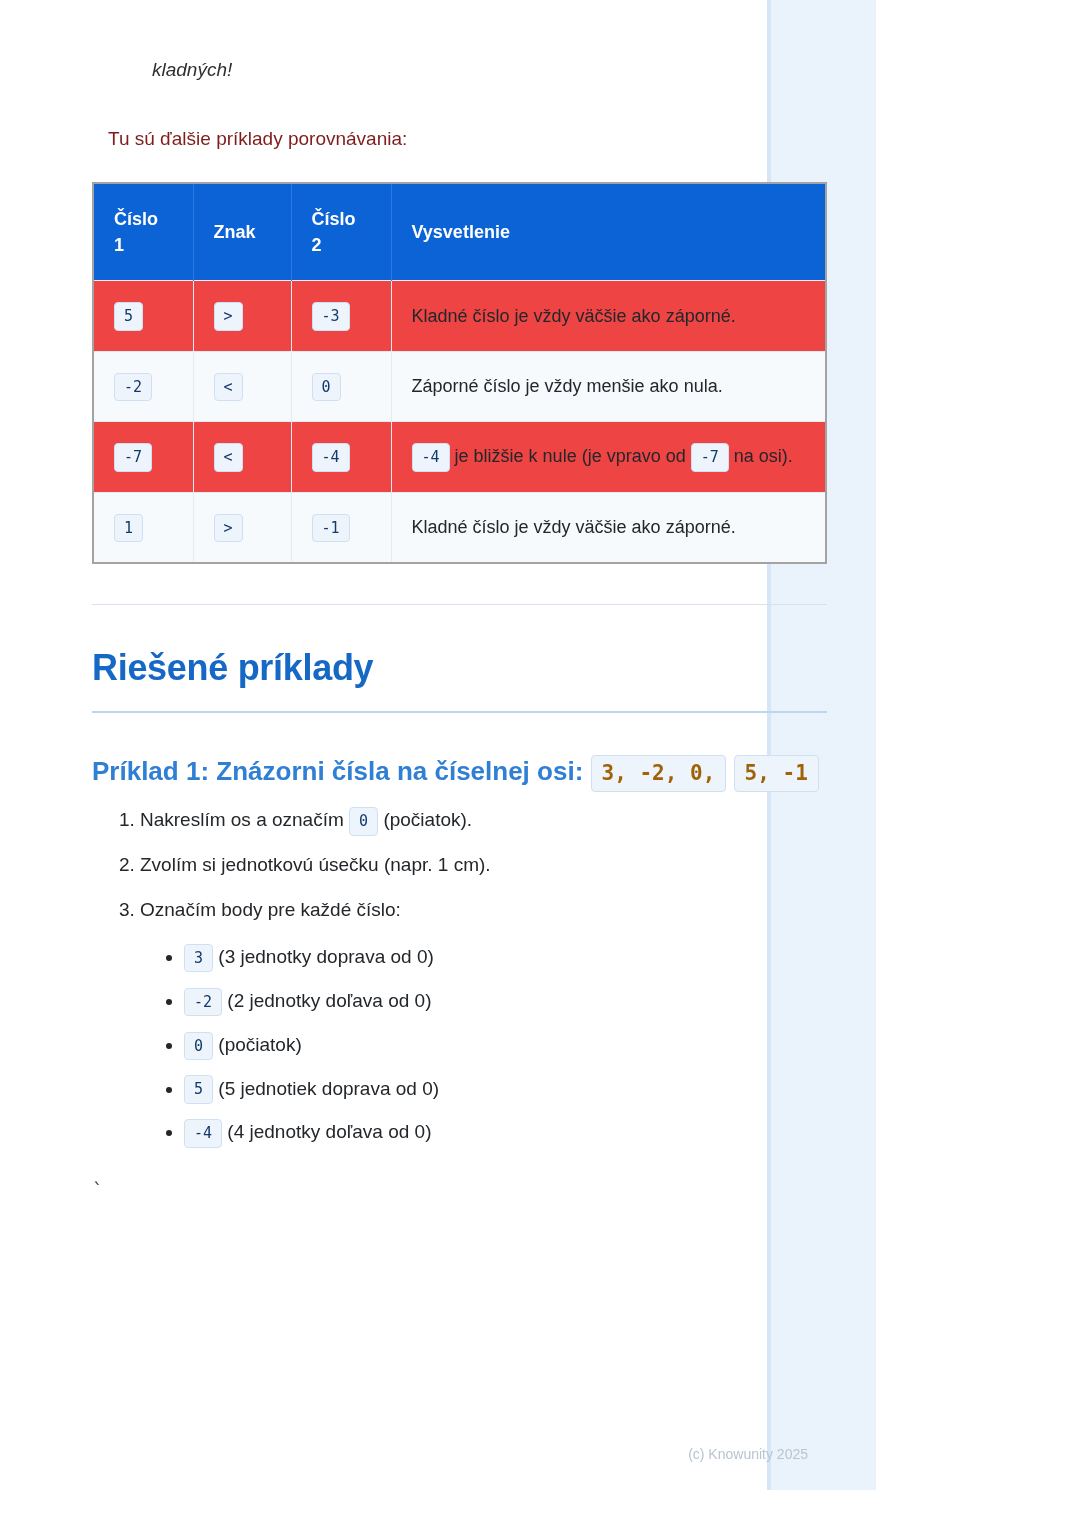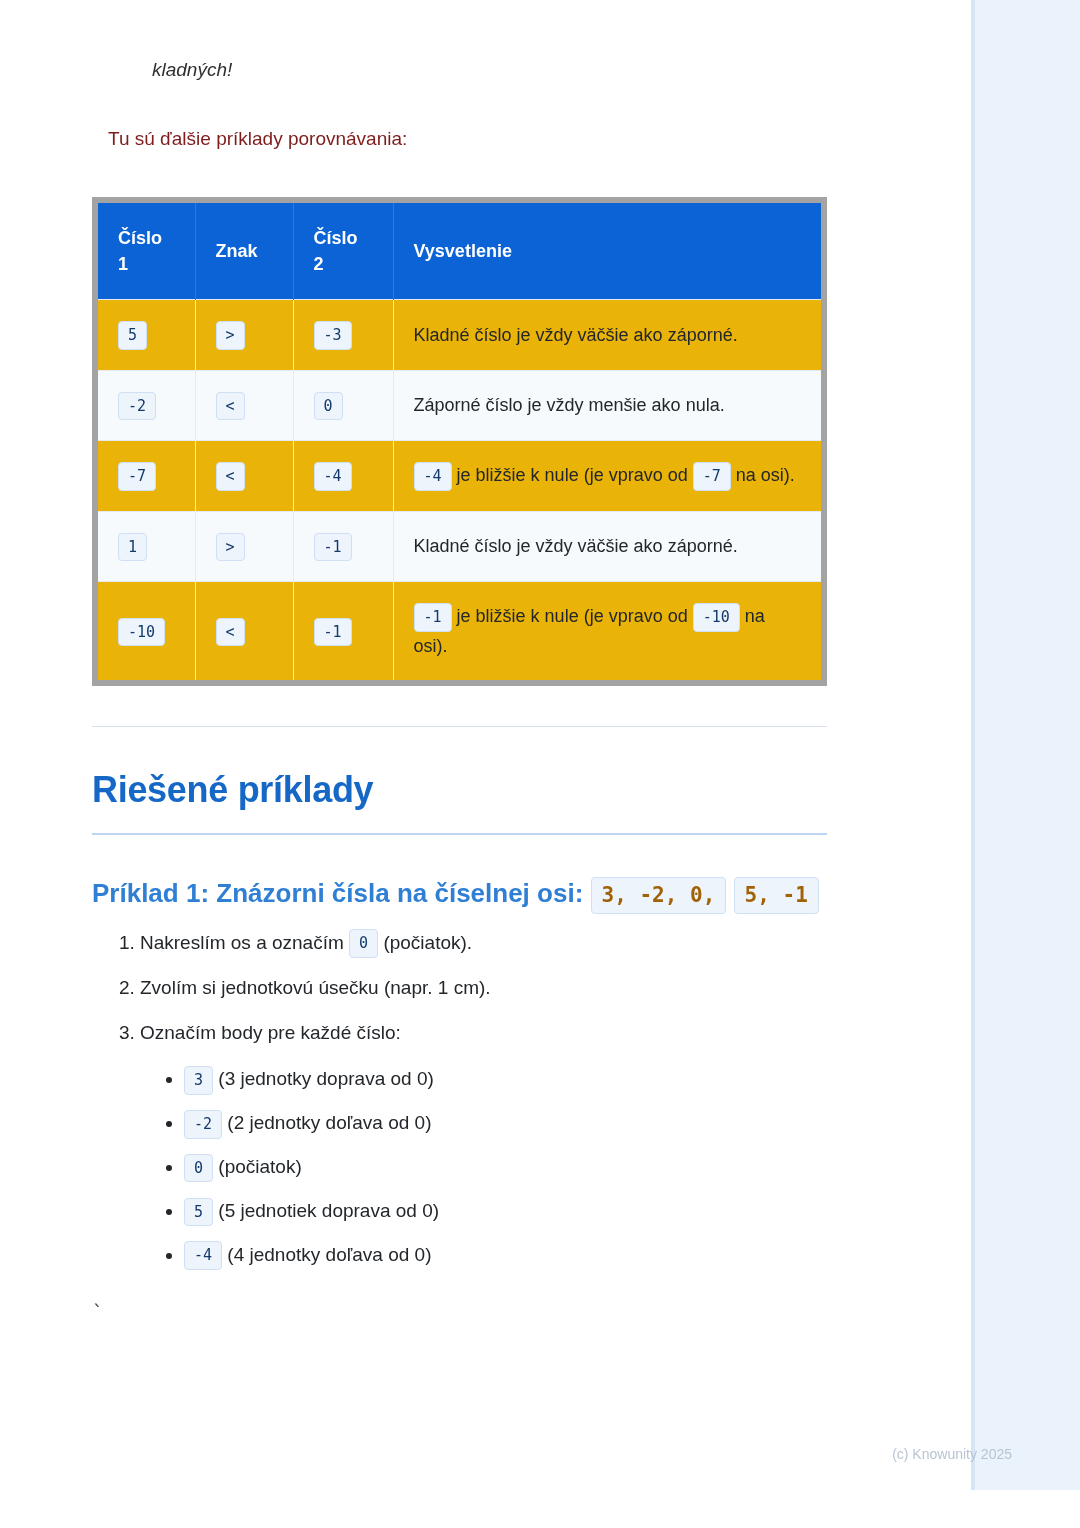--- a/index.html
+++ b/index.html
@@ -7,21 +7,21 @@
     margin: 0;
     padding: 0;
     background: #ffffff;
     width: 1080px;
     height: 1528px;
     font-family: "Liberation Sans", sans-serif;
     color: #222222;
   }
   #page {
     position: relative;
-    width: 1080px;
+    width: 876px;
     height: 1528px;
     overflow: hidden;
     background: #ffffff;
   }
   
   #right-rail {
     position: absolute;
     top: 0;
     right: 0;
     width: 105px;
@@ -53,25 +53,25 @@
   }
   .para {
     font-size: 19px;
     color: #7f1d1d;
     margin: 40px 0 0 16px;
     line-height: 1.5;
   }
 
   
   table.cmp {
-    margin-top: 44px;
+    margin-top: 29px;
     border-collapse: collapse;
     width: 735px;
-    background: #eab308;
-    border: 6px solid #a3a3a3;
+    background: #ef4444;
+    border: 2px solid #a3a3a3;
     table-layout: fixed;
   }
   table.cmp thead th {
     background: #0b63d6;
     color: #ffffff;
     font-size: 18px;
     font-weight: bold;
     text-align: left;
     padding: 22px 20px;
     border-right: 1px solid #2a7ae2;
@@ -228,31 +228,20 @@
             <span class="chip">-7</span>
             <span>na osi).</span>
           </td>
         </tr>
         <tr>
           <td><span class="chip">1</span></td>
           <td><span class="chip">&gt;</span></td>
           <td><span class="chip">-1</span></td>
           <td><span>Kladné číslo je vždy väčšie ako záporné.</span></td>
         </tr>
-        <tr>
-          <td><span class="chip">-10</span></td>
-          <td><span class="chip">&lt;</span></td>
-          <td><span class="chip">-1</span></td>
-          <td>
-            <span class="chip">-1</span>
-            <span>je bližšie k nule (je vpravo od</span>
-            <span class="chip">-10</span>
-            <span>na osi).</span>
-          </td>
-        </tr>
       </tbody>
     </table>
 
     <hr class="sep">
 
     <h1 class="section">Riešené príklady</h1>
     <hr class="rule-under">
 
     <h2 class="example">
       <span>Príklad 1: Znázorni čísla na číselnej osi:</span>

